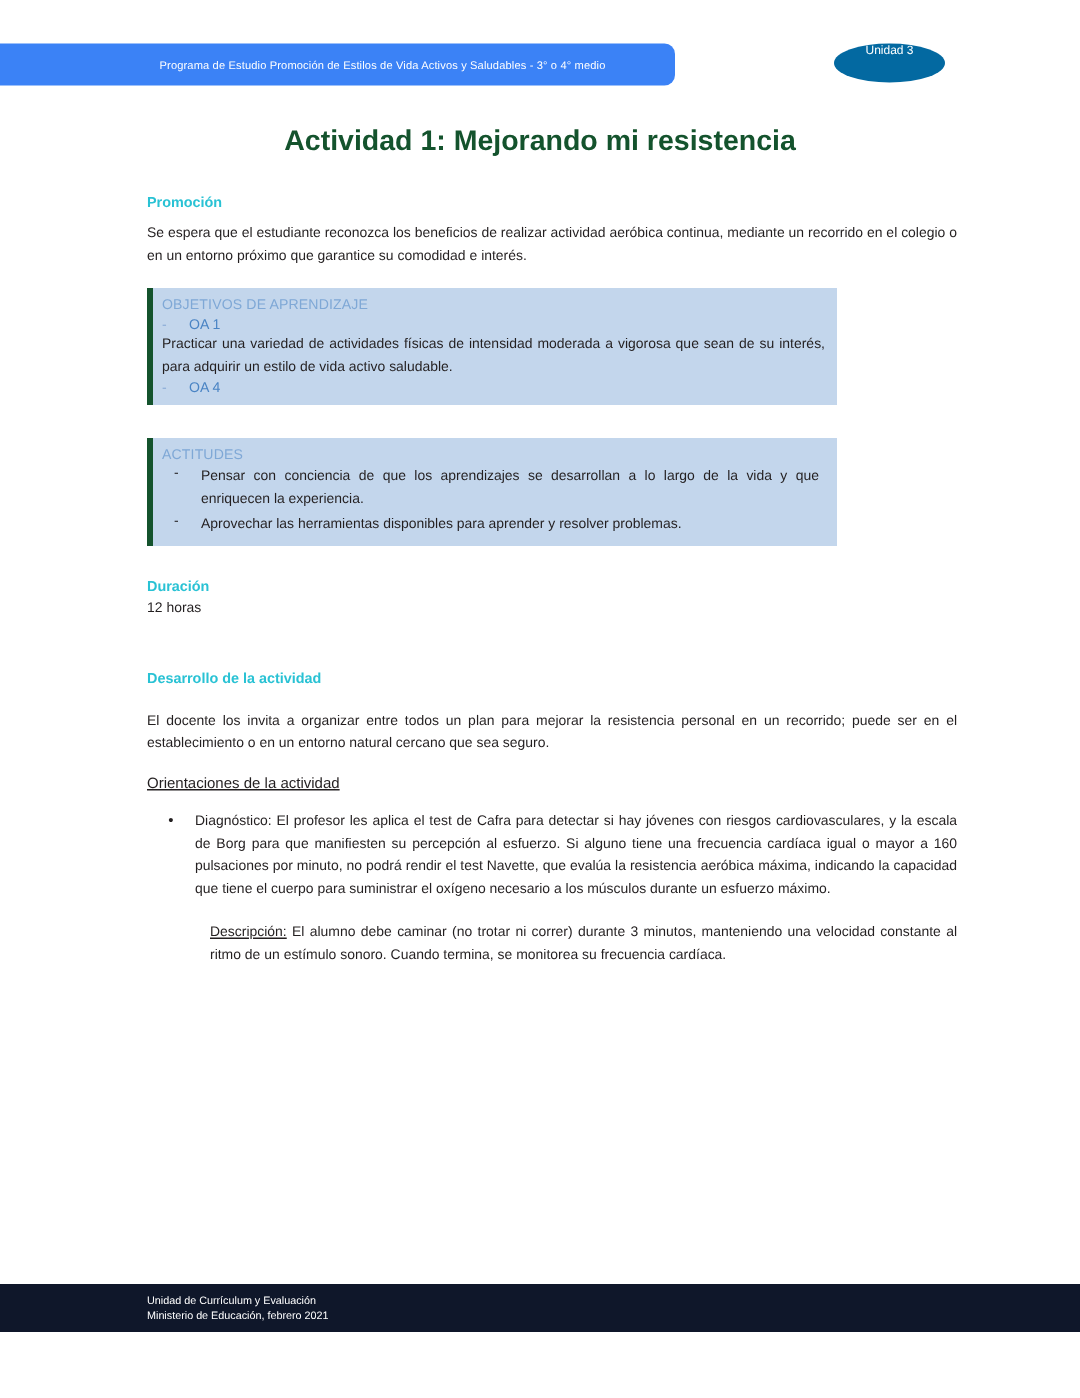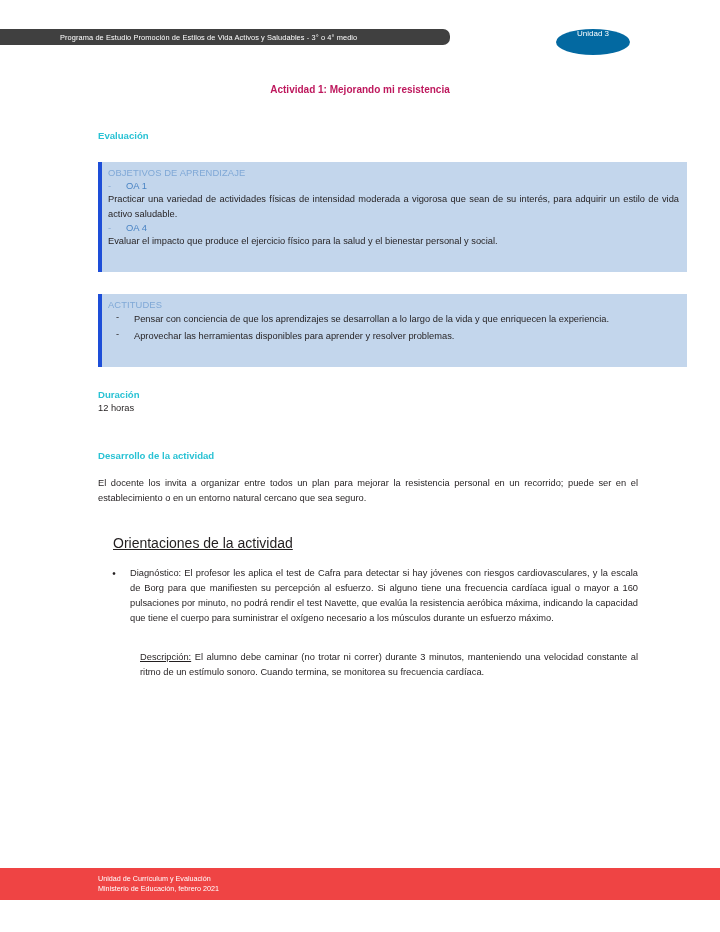--- a/index.html
+++ b/index.html
@@ -23,26 +23,27 @@
     top: 29px;
     left: 0;
     width: 720px;
     height: 26px;
   }
   .header-bar {
     position: absolute;
     left: 0;
     top: 0;
     width: 450px;
-    height: 16px;
-    background: #404040;
+    height: 28px;
+    background: #3b82f6;
     border-top-right-radius: 7px;
     border-bottom-right-radius: 7px;
     display: flex;
     align-items: center;
+    justify-content: center;
   }
   .header-bar-text {
     color: #ffffff;
     font-size: 7.4px;
     letter-spacing: .1px;
     white-space: nowrap;
     padding-left: 60px;
   }
   .unidad-badge {
     position: absolute;
@@ -62,22 +63,22 @@
     white-space: nowrap;
   }
 
   
   .page-title {
     position: absolute;
     top: 84px;
     left: 0;
     width: 720px;
     text-align: center;
-    color: #be185d;
-    font-size: 10px;
+    color: #14532d;
+    font-size: 19px;
     font-weight: bold;
   }
 
   
   .content {
     position: absolute;
     left: 98px;
     top: 130px;
     width: 540px;
   }
@@ -95,24 +96,24 @@
     margin: 0;
   }
 
   .gap-sm { height: 14px; }
   .gap-md { height: 22px; }
   .gap-lg { height: 34px; }
 
   
   .blue-box {
     background: #c3d6ec;
-    border-left: 4px solid #1d4ed8;
-    padding: 5px 8px 22px 6px;
+    border-left: 4px solid #14532d;
+    padding: 5px 8px 6px 6px;
     box-sizing: border-box;
-    width: 589px;
+    width: 460px;
   }
   .box-title {
     color: #7fa8d6;
     font-size: 9.4px;
     margin: 0 0 2px 0;
     letter-spacing: .1px;
   }
   .oa-line {
     display: flex;
     font-size: 9.4px;
@@ -148,23 +149,23 @@
   .act-text {
     font-size: 9.3px;
     line-height: 15px;
     text-align: justify;
     flex: 1 1 auto;
     padding-right: 4px;
   }
 
   
   .sub-heading-underline {
-    font-size: 14px;
+    font-size: 10px;
     text-decoration: underline;
-    margin: 15px;
+    margin: 0;
   }
 
   
   .bullet-item {
     display: flex;
     margin-top: 12px;
   }
   .bullet-dot {
     width: 32px;
     flex: 0 0 32px;
@@ -185,24 +186,24 @@
     font-size: 9.3px;
     line-height: 15px;
     text-align: justify;
   }
   .u { text-decoration: underline; }
 
   
   .footer {
     position: absolute;
     left: 0;
-    bottom: 32px;
+    bottom: 44px;
     width: 720px;
     height: 32px;
-    background: #ef4444;
+    background: #0f172a;
   }
   .footer-text {
     position: absolute;
     left: 98px;
     top: 6px;
     color: #ffffff;
     font-size: 7.2px;
     line-height: 10px;
     white-space: pre-line;
   }
@@ -224,38 +225,38 @@
   </div>
   <div class="unidad-badge">
     <span class="unidad-badge-text">Unidad 3</span>
   </div>
 </div>
 
 <div class="page-title">Actividad 1: Mejorando mi resistencia</div>
 
 <div class="content">
 
-  <div class="section-heading">Evaluación</div>
+  <div class="section-heading">Promoción</div>
+  <p class="body-text">Se espera que el estudiante reconozca los beneficios de realizar actividad aeróbica continua, mediante un recorrido en el colegio o en un entorno próximo que garantice su comodidad e interés.</p>
 
   <div class="gap-sm"></div>
 
   <div class="blue-box">
     <div class="box-title">OBJETIVOS DE APRENDIZAJE</div>
 
     <div class="oa-line">
       <span class="oa-dash">-</span>
       <span class="oa-code">OA 1</span>
     </div>
     <p class="oa-desc">Practicar una variedad de actividades físicas de intensidad moderada a vigorosa que sean de su interés, para adquirir un estilo de vida activo saludable.</p>
 
     <div class="oa-line">
       <span class="oa-dash">-</span>
       <span class="oa-code">OA 4</span>
     </div>
-    <p class="oa-desc">Evaluar el impacto que produce el ejercicio físico para la salud y el bienestar personal y social.</p>
   </div>
 
   <div class="gap-md"></div>
 
   <div class="blue-box">
     <div class="box-title">ACTITUDES</div>
 
     <div class="act-item">
       <span class="act-dash">-</span>
       <span class="act-text">Pensar con conciencia de que los aprendizajes se desarrollan a lo largo de la vida y que enriquecen la experiencia.</span>
@@ -281,21 +282,21 @@
   <div class="sub-heading-underline">Orientaciones de la actividad</div>
 
   <div class="bullet-item">
     <span class="bullet-dot">•</span>
     <span class="bullet-text">Diagnóstico: El profesor les aplica el test de Cafra para detectar si hay jóvenes con riesgos cardiovasculares, y la escala de Borg para que manifiesten su percepción al esfuerzo. Si alguno tiene una frecuencia cardíaca igual o mayor a 160 pulsaciones por minuto, no podrá rendir el test Navette, que evalúa la resistencia aeróbica máxima, indicando la capacidad que tiene el cuerpo para suministrar el oxígeno necesario a los músculos durante un esfuerzo máximo.</span>
   </div>
 
   <div class="gap-sm"></div>
 
 
-  <div class="indent-block" style="margin-top:10px;">
+  <div class="indent-block" style="">
     <span class="u">Descripción:</span><span> El alumno debe caminar (no trotar ni correr) durante 3 minutos, manteniendo una velocidad constante al ritmo de un estímulo sonoro. Cuando termina, se monitorea su frecuencia cardíaca.</span>
   </div>
 
 </div>
 
 <div class="footer">
   <div class="footer-text"><span>Unidad de Currículum y Evaluación</span><br><span>Ministerio de Educación, febrero 2021</span></div>
   <div class="footer-page">57</div>
 </div>
 

